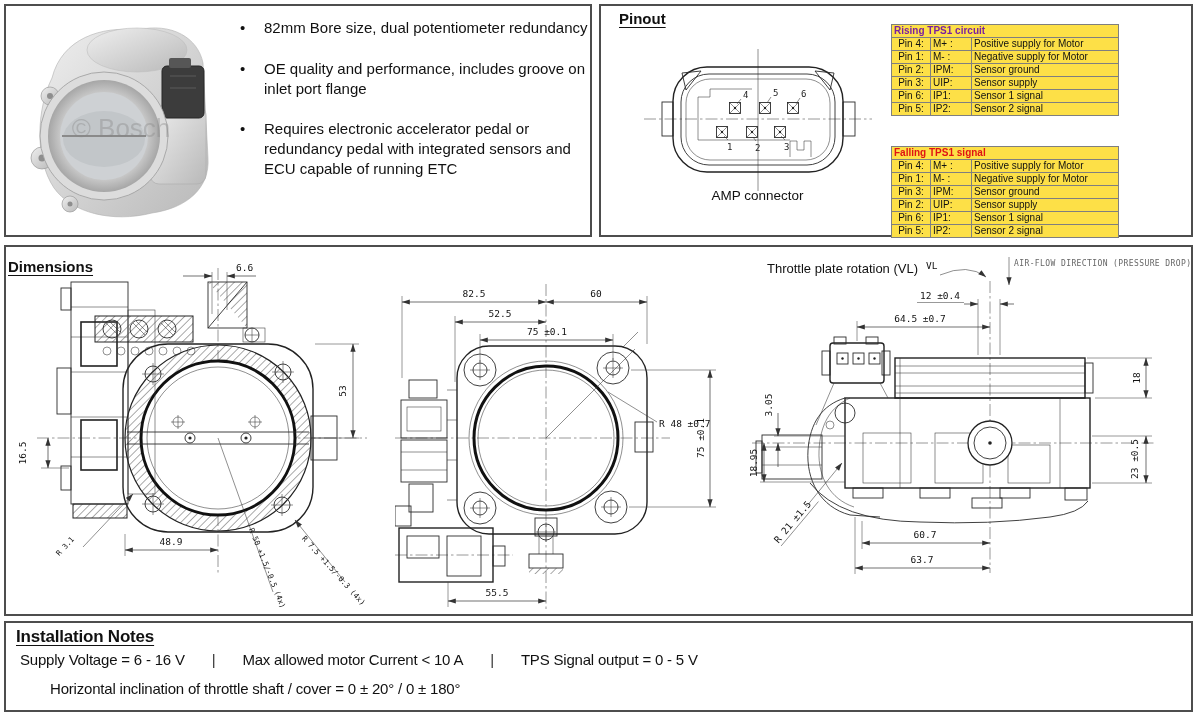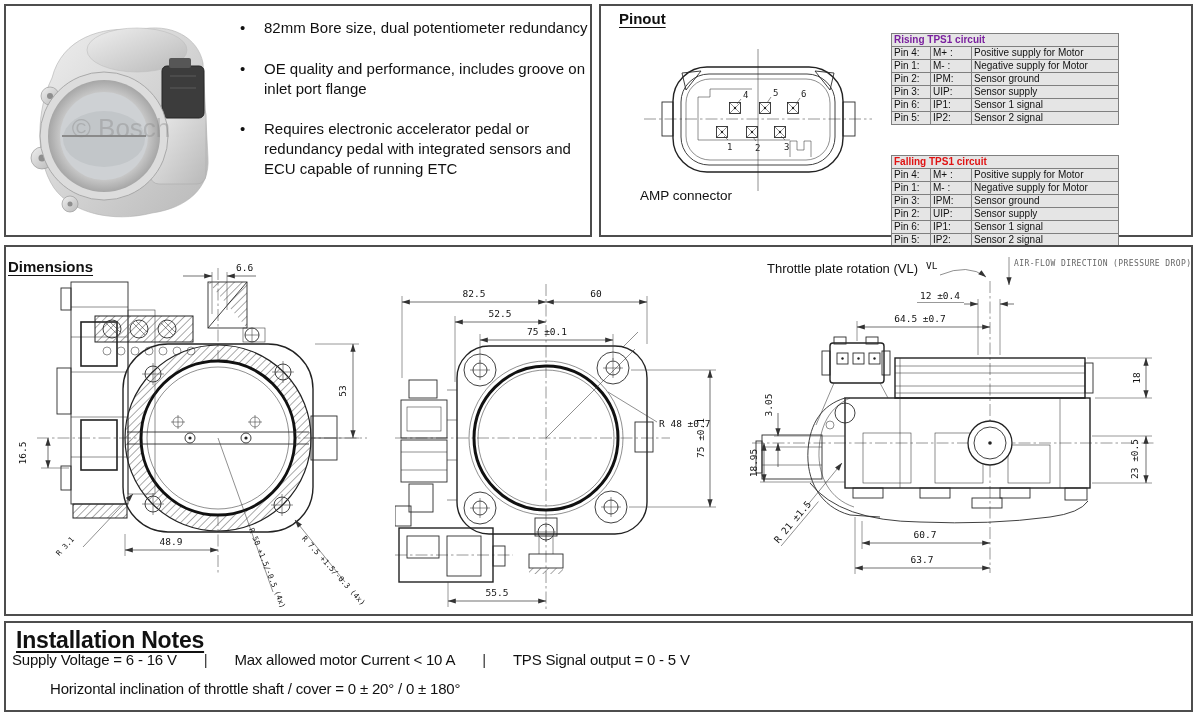--- a/index.html
+++ b/index.html
@@ -6,33 +6,33 @@
   body{width:1200px;height:717px;background:#fff;position:relative;overflow:hidden;
        font-family:"Liberation Sans",sans-serif;color:#111;}
   .box{position:absolute;border:2px solid #4d4d4d;background:#fff;box-sizing:border-box;}
   .abs{position:absolute;}
   h2.sec{margin:0;font-size:15px;font-weight:bold;text-decoration:underline;text-underline-offset:3px;}
   
   .bullets{list-style:none;margin:0;padding:0;}
   .bullets li{display:flex;gap:14px;font-size:15px;line-height:1.32;margin-bottom:21px;}
   .blt{width:10px;flex:none;}
   
-  .pin-table{position:absolute;left:891px;border-collapse:collapse;background:#e5e5e5;
-             font-size:10px;line-height:11.5px;table-layout:fixed;margin-top:9px;}
+  .pin-table{position:absolute;left:891px;border-collapse:collapse;background:#fde047;
+             font-size:10px;line-height:11.5px;table-layout:fixed;}
   .pin-table th,.pin-table td{border:1px solid #7f7f7f;padding:0 2px;white-space:nowrap;
              font-weight:normal;text-align:left;height:12px;overflow:hidden;}
   .pin-table th{font-weight:bold;}
-  .pin-table td:nth-child(1){width:34px;}
+  .pin-table td:nth-child(1){width:34px;text-align:center;}
   .pin-table td:nth-child(2){width:36px;}
   .pin-table td:nth-child(3){width:142px;}
-  .caption{font-size:13.5px;text-align:left;}
+  .caption{font-size:13.5px;text-align:center;}
   .rotlab{font-size:13px;}
   .airflow{font-family:"DejaVu Sans Mono",monospace;font-size:8px;letter-spacing:.4px;color:#666;}
   
-  .notes-title{font-size:23px;letter-spacing:-.2px;font-weight:bold;text-decoration:underline;text-underline-offset:3px;margin:0;}
+  .notes-title{font-size:17px;letter-spacing:-.2px;font-weight:bold;text-decoration:underline;text-underline-offset:3px;margin:0;}
   .notes-line{font-size:15px;letter-spacing:-.2px;white-space:nowrap;}
   .notes-line .sep{margin:0 27px;color:#333;}
   
   svg .o1{fill:none;stroke:#222;stroke-width:1.4;}
   svg .o2{fill:none;stroke:#2b2b2b;stroke-width:0.9;}
   svg .tn{fill:none;stroke:#333;stroke-width:0.55;}
   svg .dim{stroke:#333;stroke-width:0.7;fill:none;}
   svg .ext{stroke:#444;stroke-width:0.55;fill:none;}
   svg .cl{stroke:#444;stroke-width:0.55;fill:none;stroke-dasharray:12 3 2.5 3;}
   svg .ht{fill:url(#h1);stroke:#222;stroke-width:1;}
@@ -220,21 +220,21 @@
         <td>Pin 5:</td>
         <td>IP2:</td>
         <td>Sensor 2 signal</td>
       </tr>
     </tbody>
 </table>
 
 <table class="pin-table" style="top:146px;">
   <thead>
     <tr>
-      <th colspan="3" style="color: rgb(224, 19, 19);">Falling TPS1 circuit</th>
+      <th colspan="3" style="color: rgb(224, 19, 19);">Falling TPS1 signal</th>
     </tr>
   </thead>
   <tbody>
       <tr>
         <td>Pin 4:</td>
         <td>M+ :</td>
         <td>Positive supply for Motor</td>
       </tr>
       <tr>
         <td>Pin 1:</td>
@@ -602,16 +602,16 @@
   </g>
   <g>
     <line x1="105" y1="262" x2="105" y2="319" class="ext"></line>
     <line x1="105" y1="313" x2="240" y2="313" class="dim" marker-start="url(#aS)" marker-end="url(#aE)"></line>
     <text class="dt" x="172" y="308" text-anchor="middle">63.7</text>
   </g>
 </svg>
 
 <div class="box" style="left:4px;top:621px;width:1189px;height:91px;"></div>
 <h2 class="notes-title abs" style="left:16px;top:627px;">Installation Notes</h2>
-<div class="notes-line abs" style="left:12px;top:651px;">
+<div class="notes-line abs" style="left:20px;top:651px;">
   <span>Supply Voltage = 6 - 16 V</span><span class="sep">|</span><span>Max allowed motor Current &lt; 10 A</span><span class="sep">|</span><span>TPS Signal output = 0 - 5 V</span>
 </div>
 <div class="notes-line abs" style="left:16px;top:680px;margin-left:34px;">Horizontal inclination of throttle shaft / cover = 0 ± 20° / 0 ± 180°</div>
 
 </body></html>

